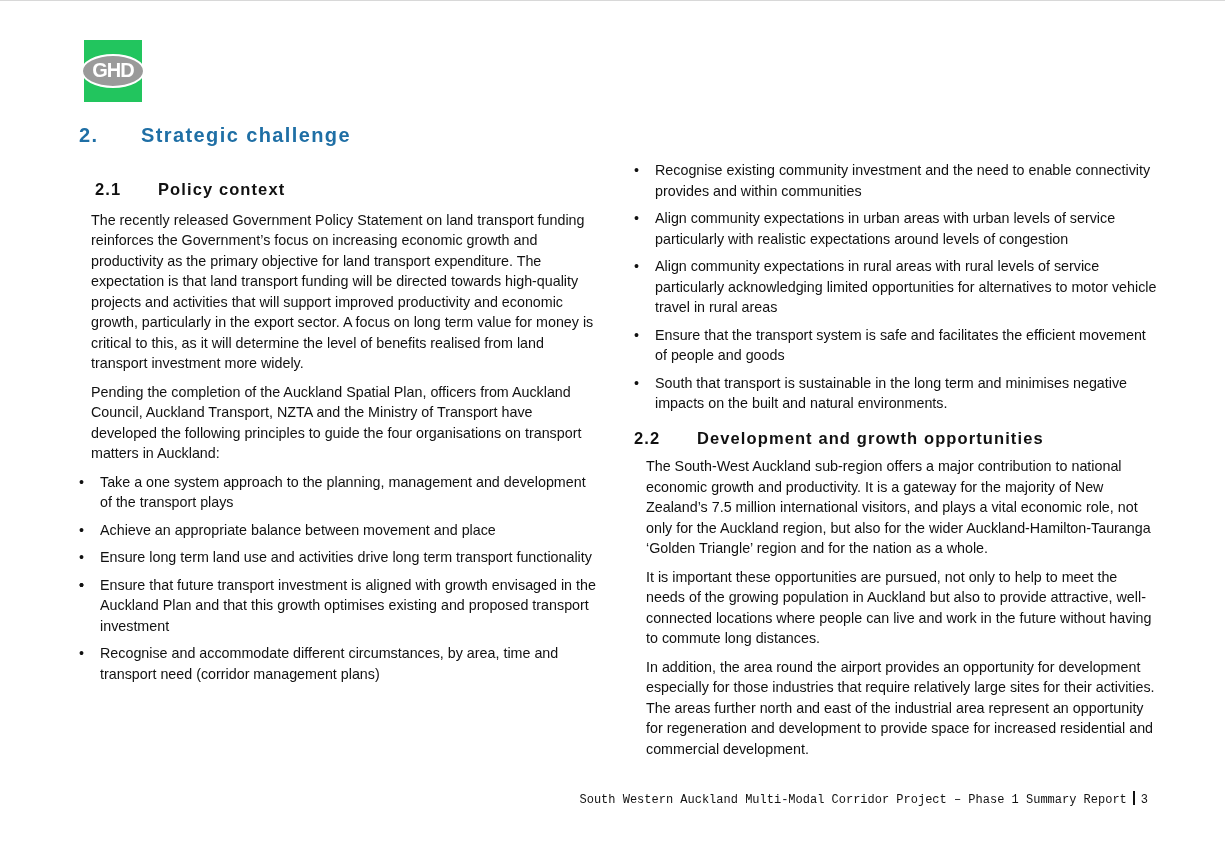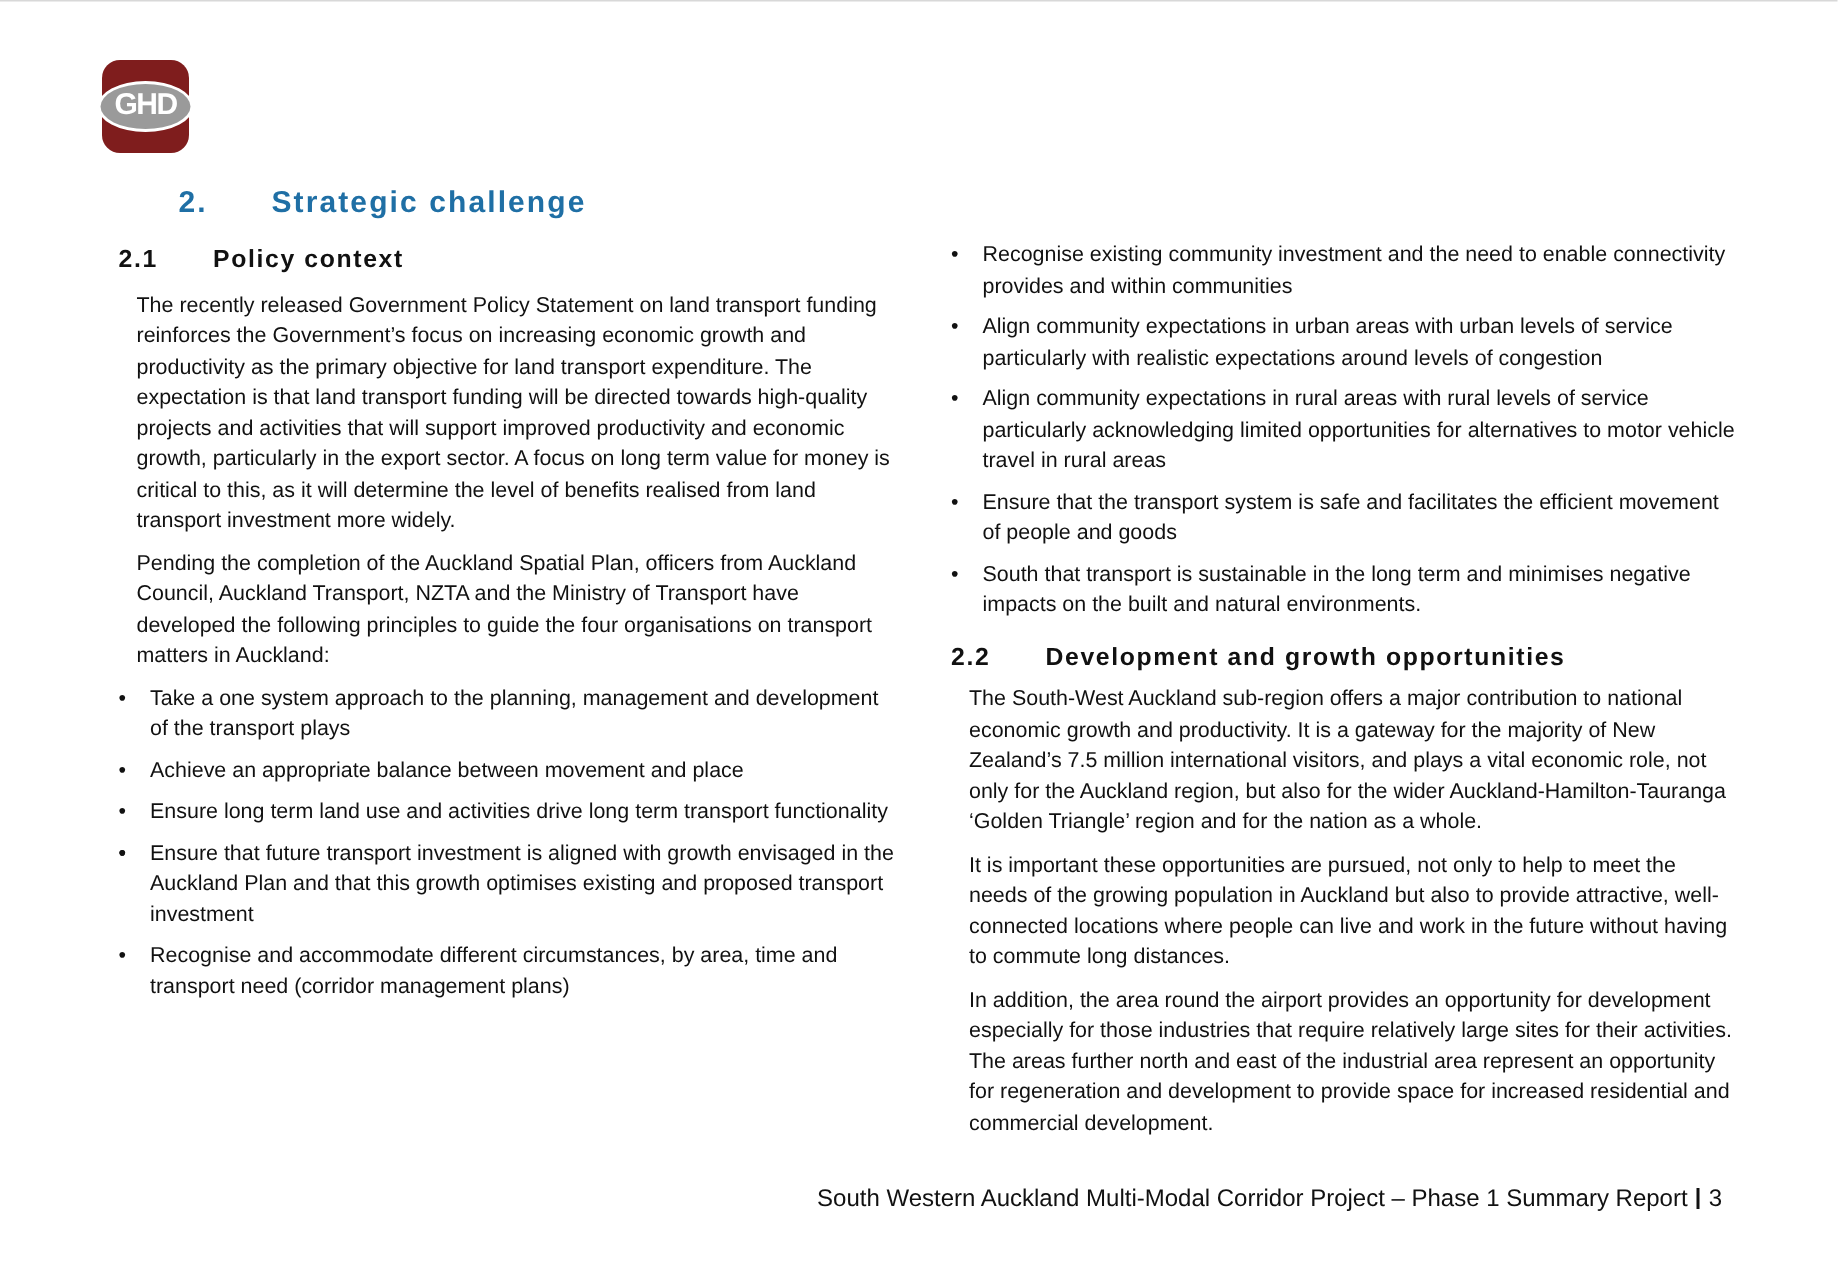--- a/index.html
+++ b/index.html
@@ -1,37 +1,37 @@
 <!DOCTYPE html>
 <html><head>
 <meta charset="utf-8">
 <style>
   html, body { margin: 0; padding: 0; background: #ffffff; }
   body { width: 1226px; height: 845px; position: relative; overflow: hidden;
          font-family: "Liberation Sans", sans-serif; color: #111111; }
   .page-border { position: absolute; left: 0; top: 0; width: 1225px; height: 1px; background: #d8d8d8; }
-  .logo { position: absolute; left: 68px; top: 40px; width: 58px; height: 62px; background: #7f1d1d; border-radius: 12px; }
+  .logo { position: absolute; left: 84px; top: 40px; width: 58px; height: 62px; background: #22c55e; }
   .logo .oval { position: absolute; left: -3px; top: 14px; width: 64px; height: 34px; border-radius: 50%;
                 background: #9a9a9a; border: 2px solid #ffffff; box-sizing: border-box; }
   .logo .oval span { position: absolute; left: 0; right: 0; top: 3px; text-align: center; color: #ffffff;
                      font-weight: bold; font-size: 20px; letter-spacing: -1px; font-family: "Liberation Sans", sans-serif; }
-  .h1 { position: absolute; left: 79px; top: 124px; font-size: 20px; font-weight: bold; color: #1f6fa5; letter-spacing: 1.4px; margin-left: 40px; }
+  .h1 { position: absolute; left: 79px; top: 124px; font-size: 20px; font-weight: bold; color: #1f6fa5; letter-spacing: 1.4px; }
   .h1 .num { display: inline-block; width: 62px; }
-  .h2 { font-size: 16.5px; font-weight: bold; letter-spacing: 1.1px; color: #111; margin: 0; }
+  .h2 { font-size: 16.5px; font-weight: bold; letter-spacing: 1.1px; color: #111; margin: 16px; }
   .h2 .num { display: inline-block; width: 63px; }
   .col { position: absolute; font-size: 14.3px; line-height: 20.5px; }
   .col-left { left: 79px; top: 163px; width: 520px; }
   .col-right { left: 634px; top: 160px; width: 525px; }
   p { margin: 0 0 8px 12px; }
   ul { list-style: none; margin: 0; padding: 0; }
   li { position: relative; padding-left: 21px; margin-bottom: 7px; }
   li .bullet { position: absolute; left: 0; top: 0; }
   .col-left .h2 { margin-bottom: 10px; }
   .col-right .h2 { margin: 14px 0 8px 0; }
-  .footer { position: absolute; right: 78px; top: 791px; font-size: 16px; color: #111; }
+  .footer { position: absolute; right: 78px; top: 791px; font-size: 12px; color: #111; font-family: Liberation Mono, monospace; }
   .footer .sep { display: inline-block; width: 2px; height: 14px; background: #111; vertical-align: -2px; margin: 0 6px 0 6px; }
 </style>
 </head>
 <body>
 
 <div class="page-border"></div>
 
 <div class="logo">
   <div class="oval">
       <span>GHD</span>

